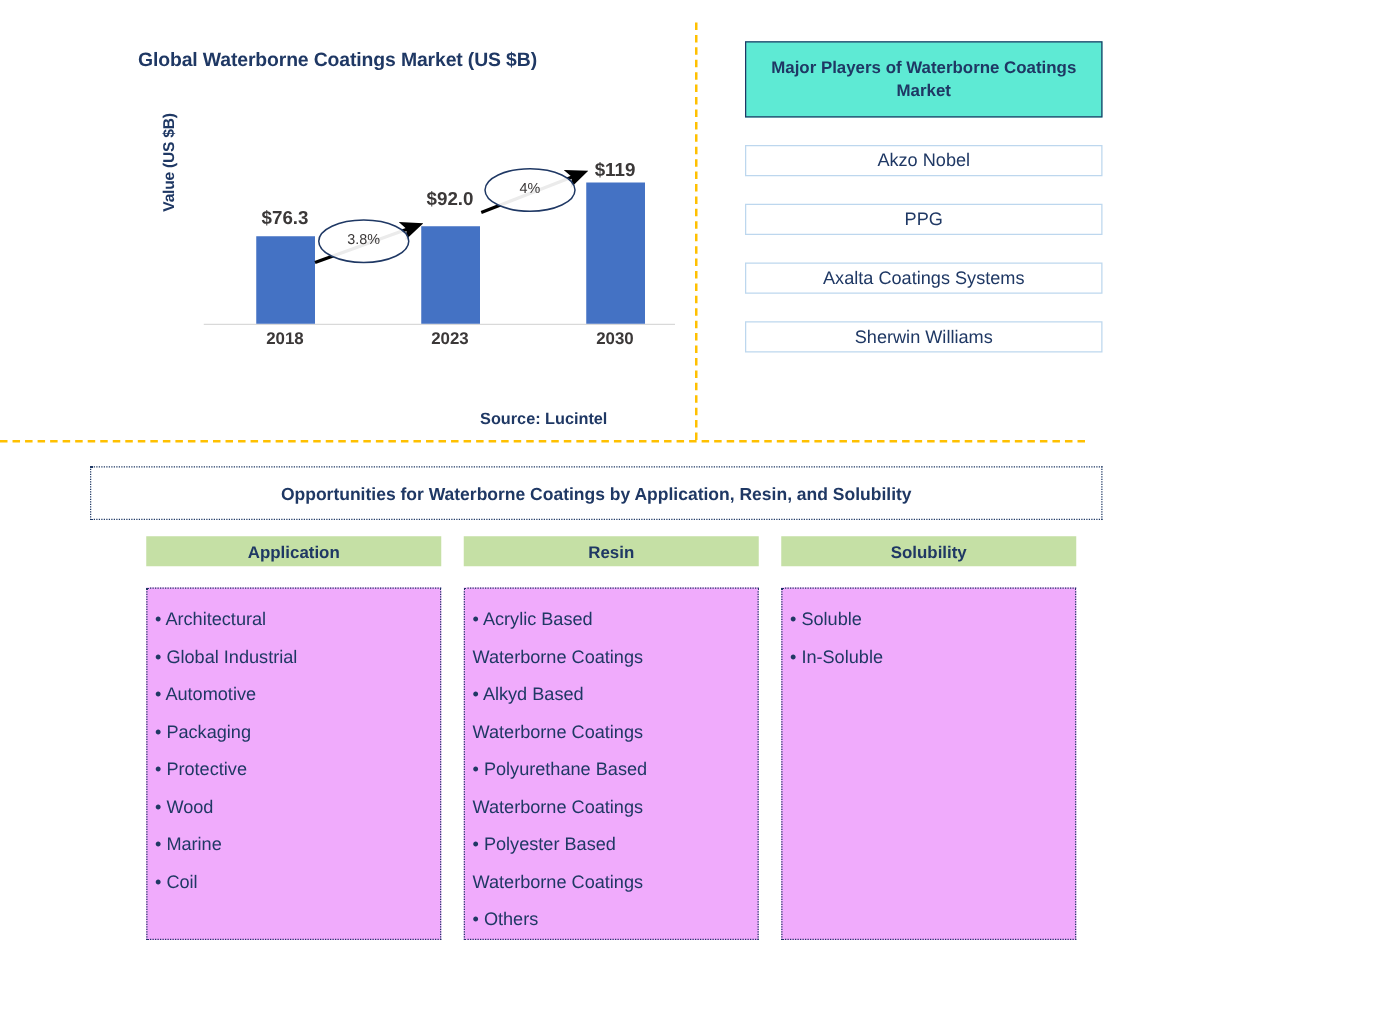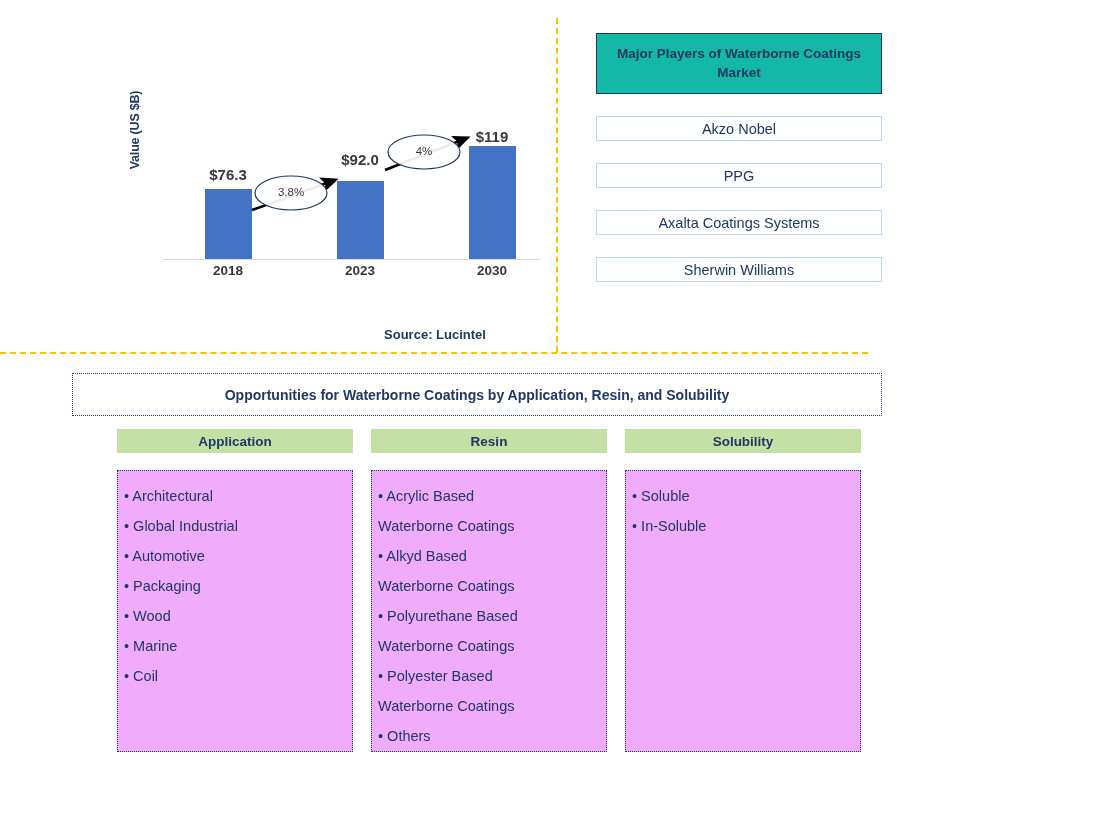--- a/index.html
+++ b/index.html
@@ -130,21 +130,21 @@
     position: absolute;
     left: 596px;
     top: 33px;
     width: 286px;
   }
   .players-header {
     box-sizing: border-box;
     width: 286px;
     height: 61px;
     border: 1.6px solid #1F3864;
-    background: #14b8a6;
+    background: #5eead4;
     display: flex;
     align-items: center;
     justify-content: center;
     text-align: center;
     font-size: 13.5px;
     font-weight: bold;
     color: #1F3864;
     line-height: 1.35;
     padding: 0 14px;
   }
@@ -228,20 +228,21 @@
 </head>
 <body>
 
 <div class="canvas">
 
   <div class="divider-h"></div>
   <div class="divider-v"></div>
 
   <div class="chart-panel">
 
+    <div class="chart-title">Global Waterborne Coatings Market (US $B)</div>
 
     <div class="y-axis-label">Value (US $B)</div>
 
     <div class="axis-line"></div>
 
     <div class="bar" style="left:205px; top:171px; width:47px; height:70px;"></div>
     <div class="bar" style="left:337px; top:163px; width:47px; height:78px;"></div>
     <div class="bar" style="left:469px; top:128px; width:47px; height:113px;"></div>
 
     <div class="bar-value" style="left:188px; top:148px; width:80px;">$76.3</div>
@@ -293,20 +294,21 @@
 
   <div class="columns">
 
     <div class="col col-1">
       <div class="col-header">Application</div>
       <div class="col-body">
         <div class="bullet-item">• Architectural</div>
         <div class="bullet-item">• Global Industrial</div>
         <div class="bullet-item">• Automotive</div>
         <div class="bullet-item">• Packaging</div>
+        <div class="bullet-item">• Protective</div>
         <div class="bullet-item">• Wood</div>
         <div class="bullet-item">• Marine</div>
         <div class="bullet-item">• Coil</div>
       </div>
     </div>
 
     <div class="col col-2">
       <div class="col-header">Resin</div>
       <div class="col-body">
         <div class="bullet-item">• Acrylic Based

